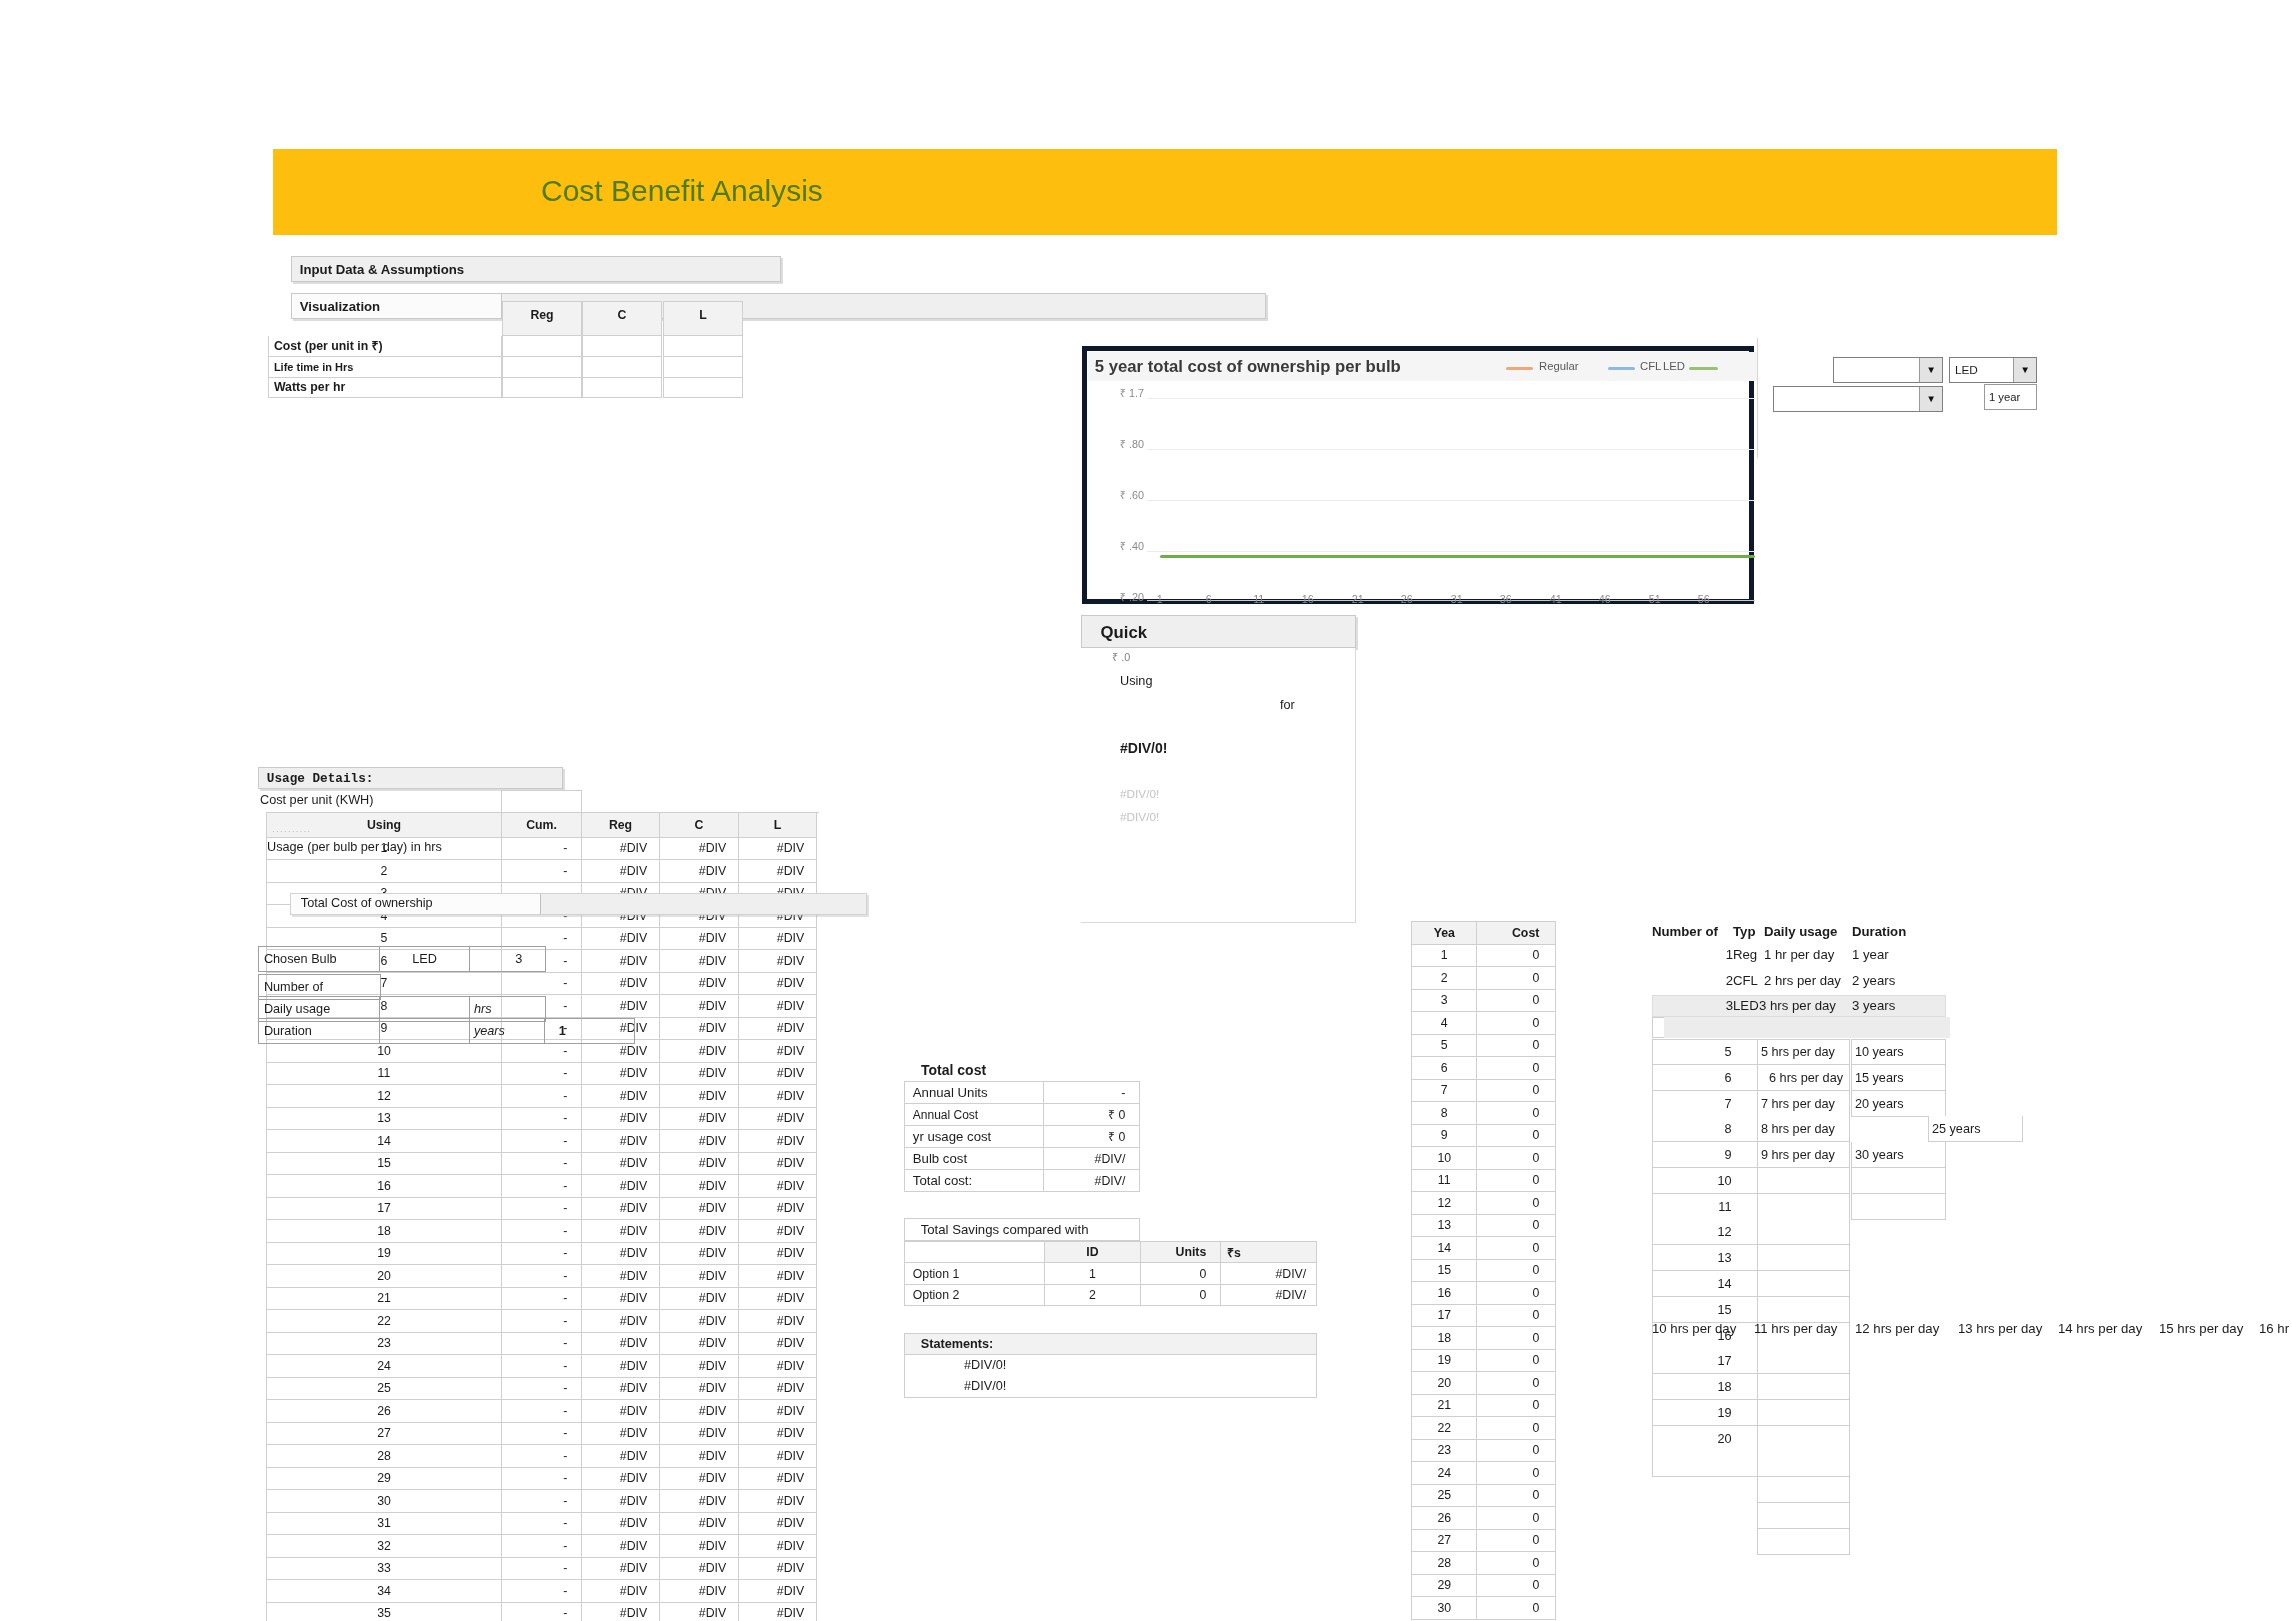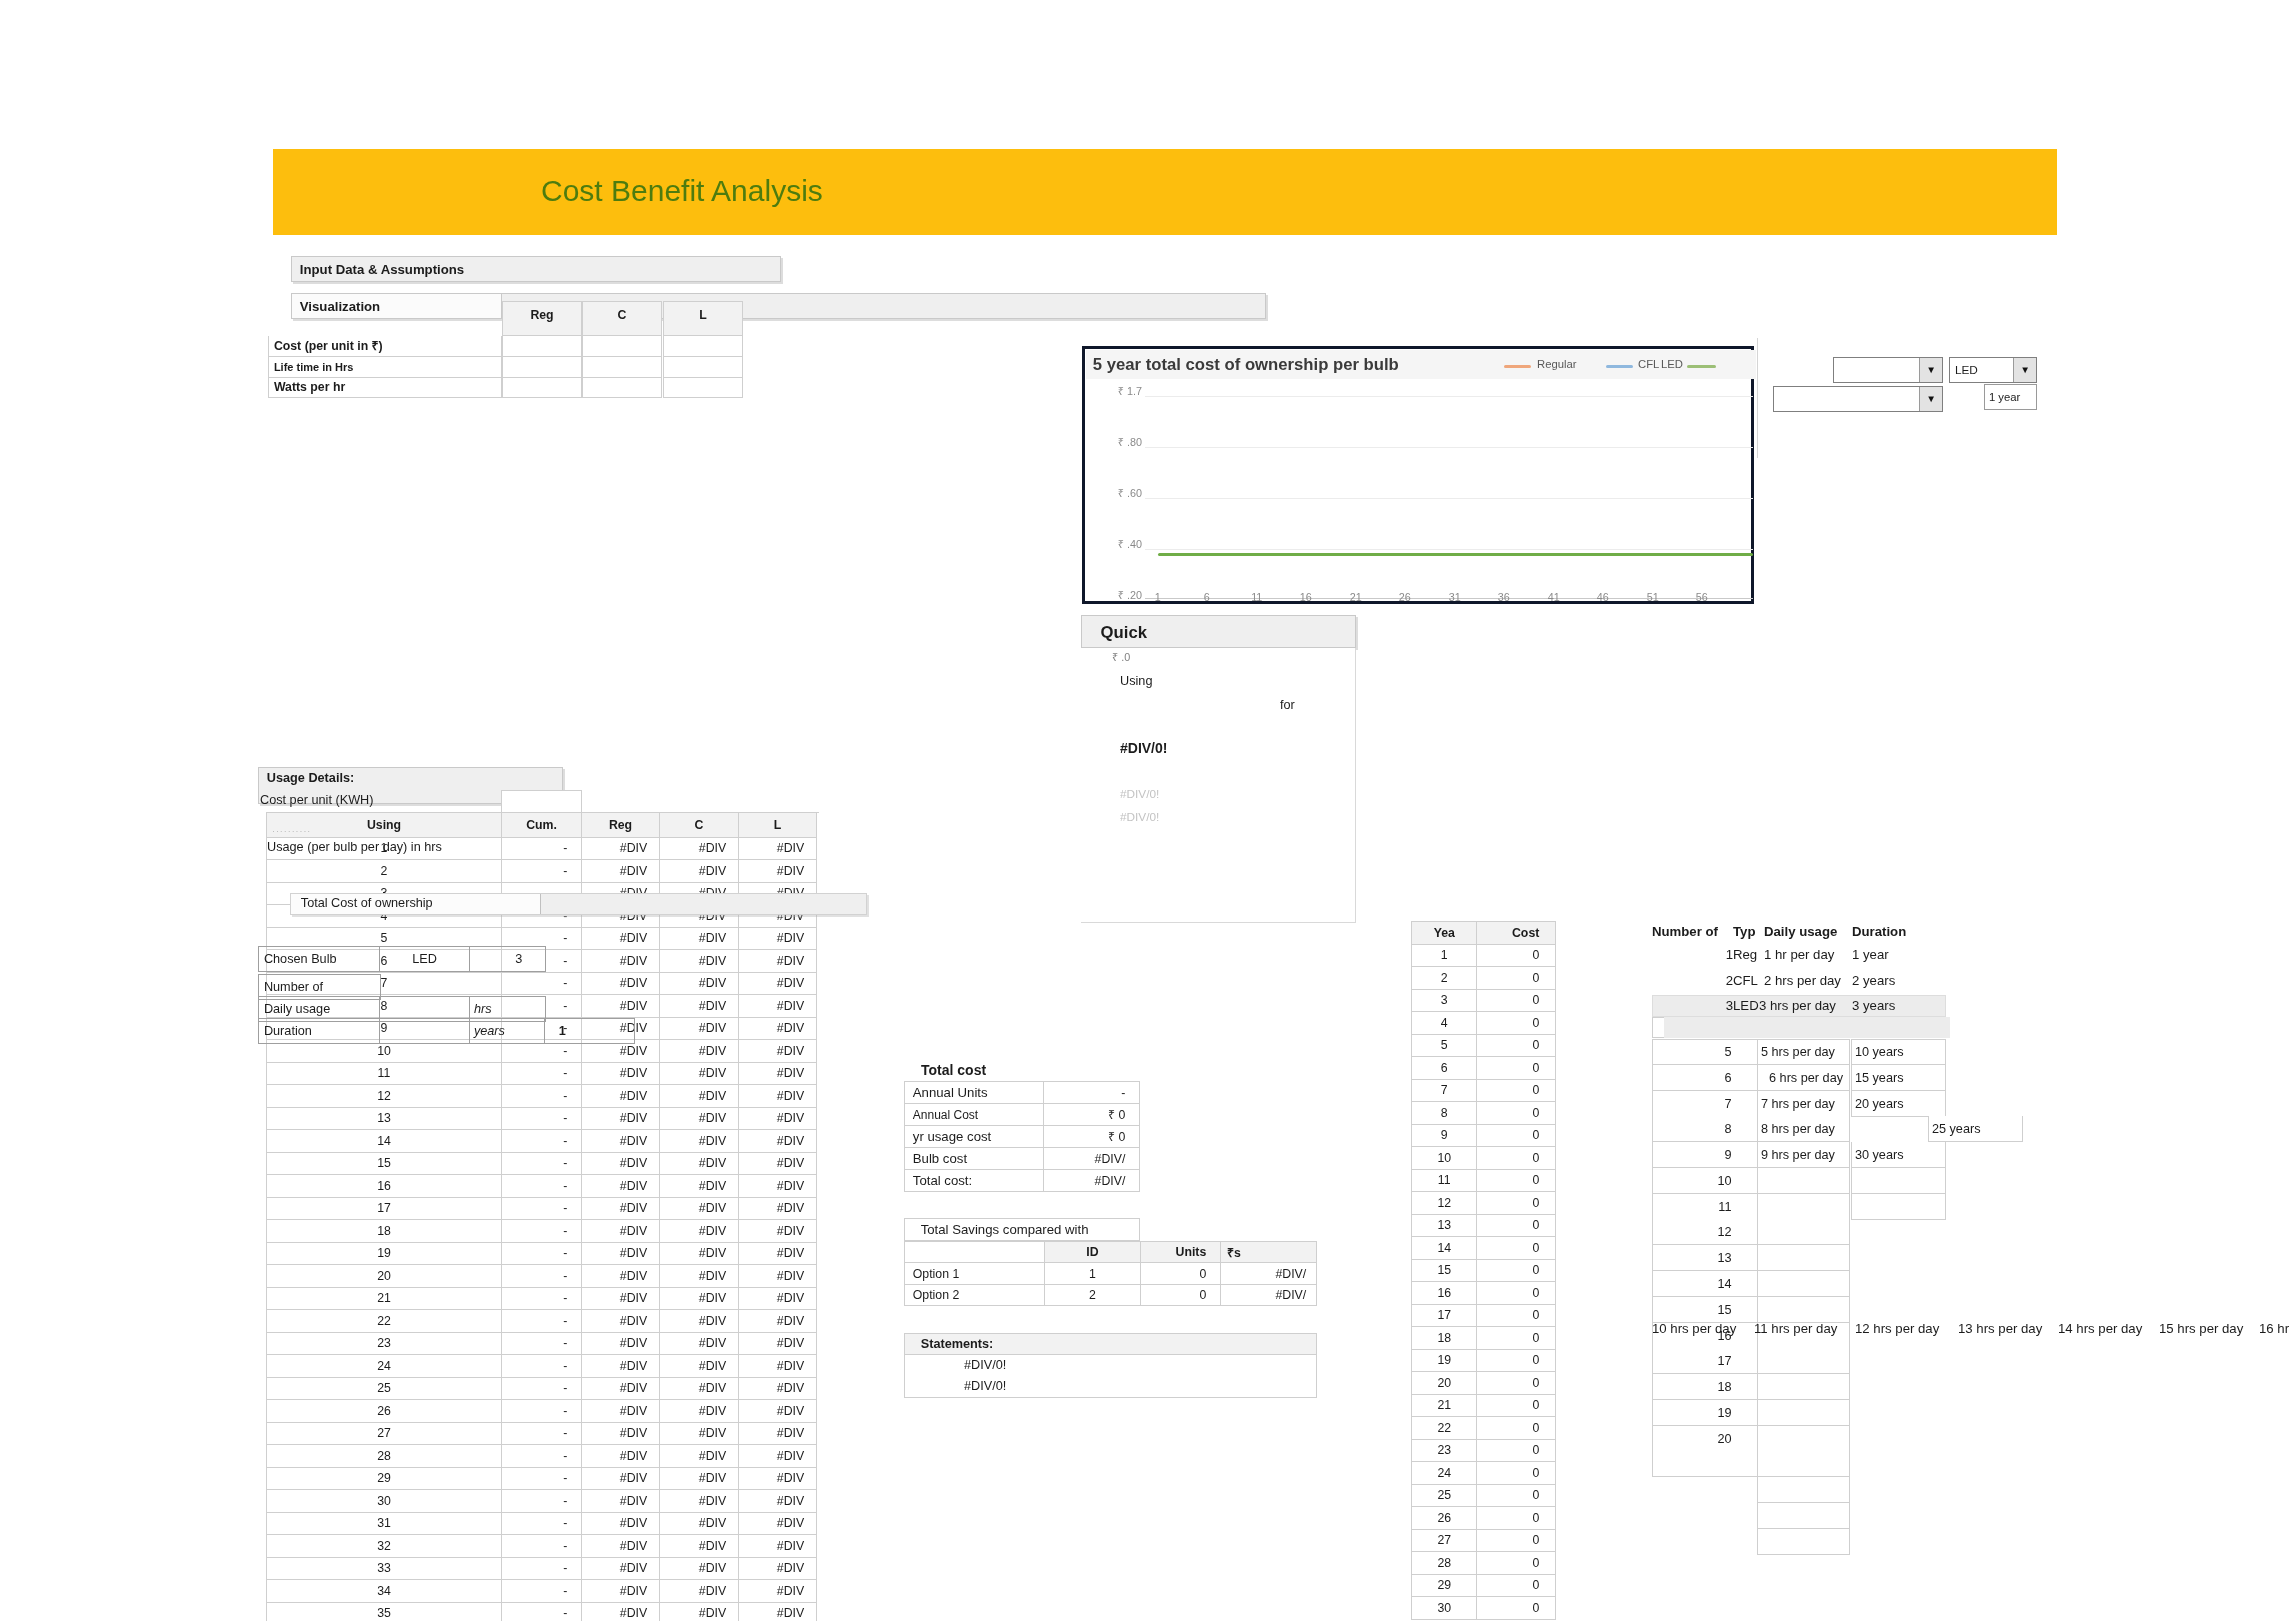--- a/index.html
+++ b/index.html
@@ -11,21 +11,21 @@
   .gray{color:#7f7f7f;}
   
   .tbl{position:absolute;box-sizing:border-box;border-left:1px solid #CFCFCF;border-top:1px solid #CFCFCF;background:#fff;}
   .trow{display:flex;}
   .tc{box-sizing:border-box;border-right:1px solid #CFCFCF;border-bottom:1px solid #CFCFCF;
       overflow:hidden;white-space:nowrap;display:flex;align-items:center;font-size:12.3px;}
   .tc.hdr{background:#F2F2F2;font-weight:600;}
   .tc.center{justify-content:center;}
   .tc.right{justify-content:flex-end;}
   
-  #chart{background:#fff;border:3px solid #0f172a;}
+  #chart{background:#fff;border:5px solid #0f172a;}
   .gline{position:absolute;left:60px;width:608px;height:1px;background:#ECECEC;}
   .dash{display:inline-block;height:2.9px;border-radius:2px;}
   .xt{position:absolute;width:25.5px;text-align:center;font-size:10.8px;color:#8a8a8a;top:242px;}
   .yt{position:absolute;left:3.9px;width:53px;text-align:right;font-size:10.8px;color:#8a8a8a;}
   
   .combo{background:#fff;border:1px solid #7f7f7f;display:flex;align-items:center;}
   .combo .txt{flex:1;font-size:11.8px;padding-left:4.9px;}
   .arrowbtn{width:21.6px;height:100%;background:#E3E3E3;border-left:1px solid #9a9a9a;
             display:flex;align-items:center;justify-content:center;font-size:9.8px;color:#111;}
   
@@ -135,21 +135,21 @@
 </div>
 <div class="abs" style="left:1081px;top:648px;width:275px;height:275px;background:#fff;border-right:1px solid #D9D9D9;border-bottom:1px solid #D9D9D9;">
   <span class="abs gray" style="left:31px;top:1px;font-size:10.8px;">₹ .0</span>
   <span class="abs" style="left:39px;top:25.5px;font-size:12.7px;">Using</span>
   <span class="abs" style="left:199px;top:50px;font-size:12.7px;">for</span>
   <span class="abs bold" style="left:39px;top:92px;font-size:14px;">#DIV/0!</span>
   <span class="abs" style="left:39px;top:139px;font-size:11.8px;color:#C3C3C3;">#DIV/0!</span>
   <span class="abs" style="left:39px;top:162px;font-size:11.8px;color:#C3C3C3;">#DIV/0!</span>
 </div>
 
-<div class="abs band" style="left:258px;top:767px;width:305px;height:37px;">
+<div class="abs band" style="left:258px;top:767px;width:305px;height:22px;font-family:Liberation Mono, monospace;">
   <span class="abs bold" style="left:7.8px;top:2.9px;font-size:12.7px;">Usage Details:</span>
 </div>
 <div class="abs" style="left:260px;top:793px;font-size:12.7px;">Cost per unit (KWH)</div>
 <div class="abs" style="left:501px;top:790px;width:81px;height:22.5px;background:#fff;border:1px solid #CFCFCF;"></div>
 
 <div id="month-table" class="tbl" style="left:266px;top:812px;width:553px;">
     <div class="trow">
       <div class="tc center hdr" style="width: 235px; height: 24.5px; padding-right: 0px;">Using</div>
       <div class="tc hdr center" style="width: 80px; height: 24.5px; padding-right: 0px;">Cum.</div>
       <div class="tc hdr center" style="width: 78px; height: 24.5px; padding-right: 0px;">Reg</div>

